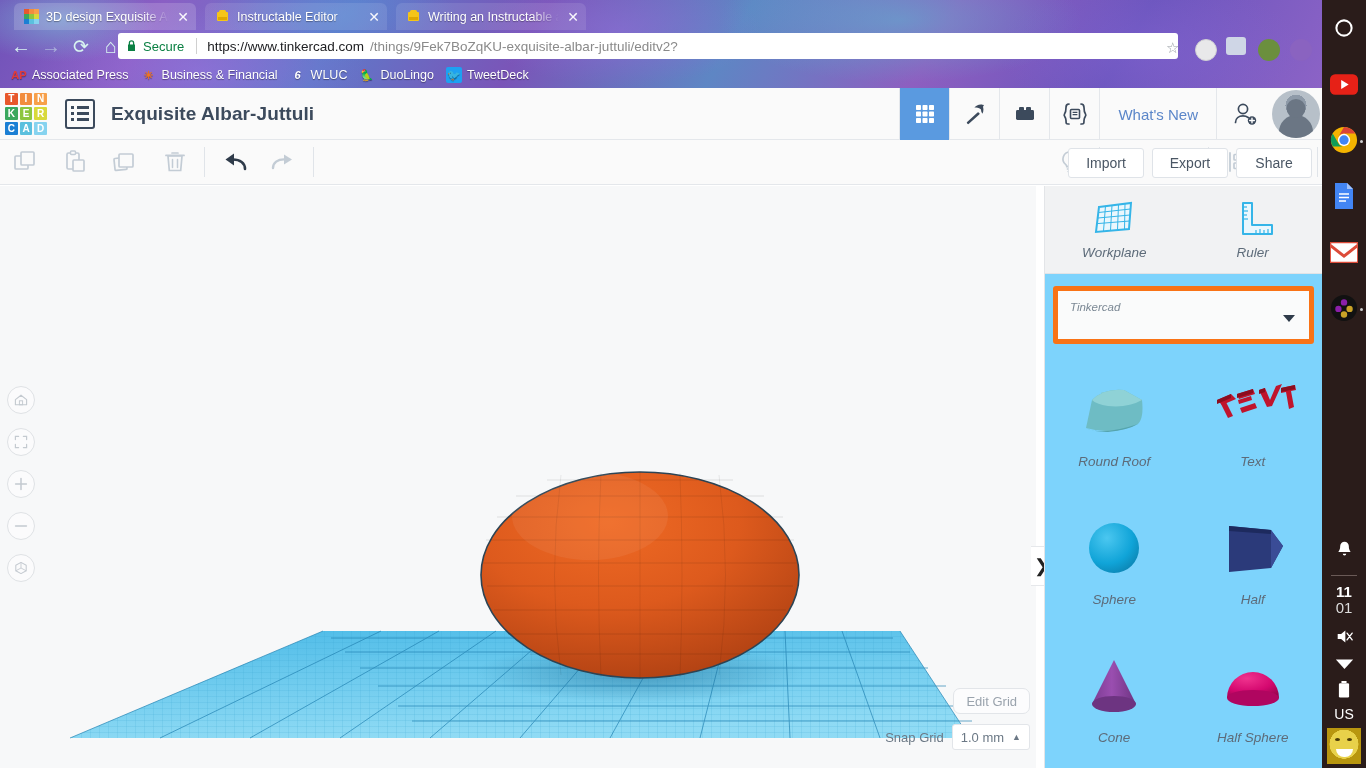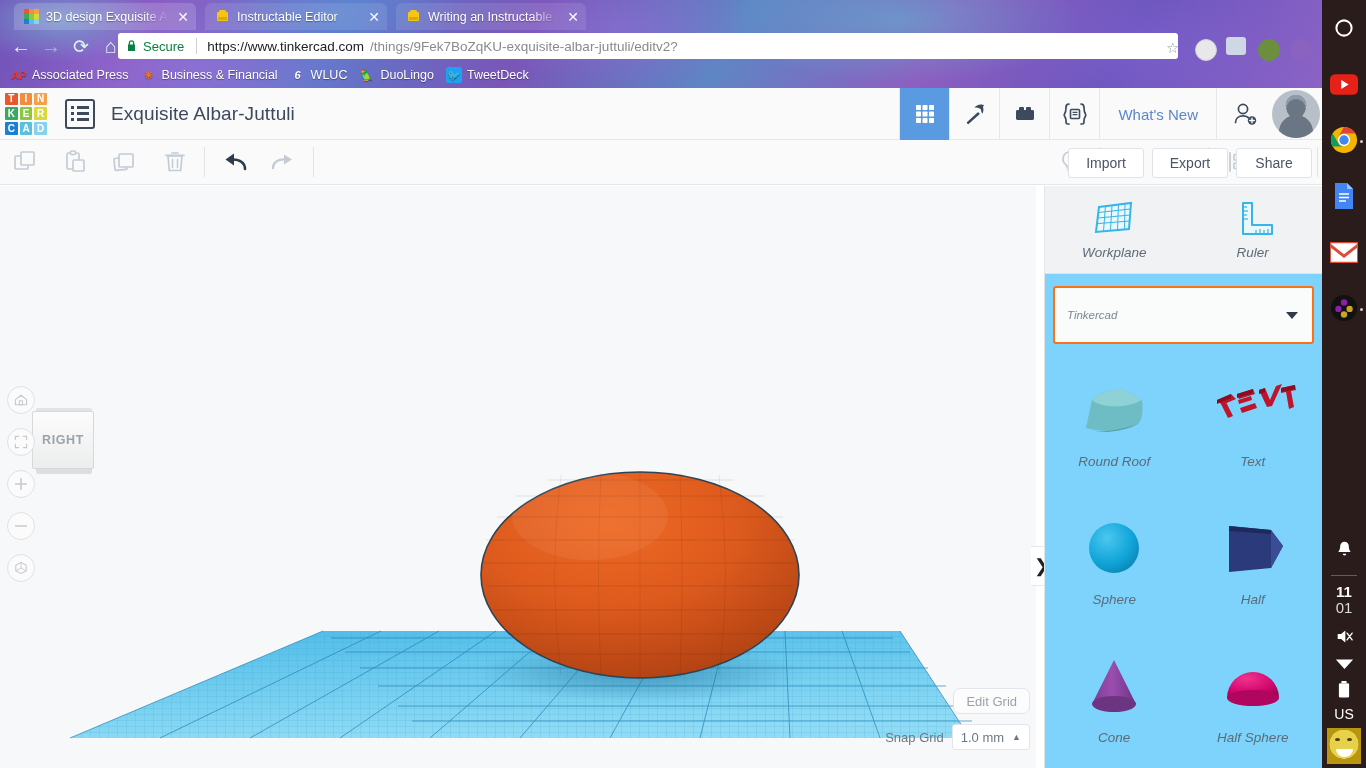--- a/index.html
+++ b/index.html
@@ -64,21 +64,21 @@
   
   #tc { position: absolute; left: 0; top: 88px; width: 1322px; height: 680px; background: #ffffff; }
 
   #tcheader { position: relative; height: 52px; background: #fafafa; border-bottom: 1px solid #e4e7eb; display: flex; align-items: center; }
   #logo { width: 46px; height: 46px; margin-left: 3px; display: grid; grid-template-columns: repeat(3,1fr); grid-template-rows: repeat(3,1fr); gap: 2px; padding: 2px; }
   #logo span { display: flex; align-items: center; justify-content: center; color: #fff; font-weight: bold; font-size: 10px; border-radius: 1px; font-family: "Liberation Sans", sans-serif; }
   #hamburger { width: 30px; height: 30px; margin-left: 16px; border: 2px solid #3c4a5c; border-radius: 3px; display: flex; flex-direction: column; justify-content: center; gap: 3px; padding: 0 4px; }
   .hrow { display: flex; align-items: center; gap: 3px; }
   .hrow b { width: 3px; height: 3px; background: #3c4a5c; display: block; }
   .hrow u { flex: 1; height: 3px; background: #3c4a5c; display: block; text-decoration: none; }
-  #projtitle { margin-left: 16px; font-size: 19px; font-weight: normal; color: #3c4a5c; letter-spacing: .1px; }
+  #projtitle { margin-left: 16px; font-size: 19px; font-weight: bold; color: #3c4a5c; letter-spacing: .1px; }
 
   #headright { position: absolute; right: 0; top: 0; height: 52px; display: flex; align-items: stretch; }
   .hbtn { width: 50px; display: flex; align-items: center; justify-content: center; border-left: 1px solid #e4e7eb; color: #3c4a5c; }
   .hbtn.active { background: #5a9ae0; color: #fff; }
   #whatsnew { display: flex; align-items: center; padding: 0 18px; border-left: 1px solid #e4e7eb; color: #5b86c9; font-size: 15px; }
   #avatar { width: 48px; height: 48px; border-radius: 50%; background: radial-gradient(circle at 50% 32%, #8e9aa8 0 26%, #b7c0c9 26% 100%); margin: 2px 2px 2px 0; overflow: hidden; position: relative; }
   #avatar::after { content:""; position:absolute; left:50%; top:52%; transform:translateX(-50%); width:34px; height:34px; border-radius:18px 18px 0 0; background:#6b7684; }
   #avatar::before { content:""; position:absolute; left:50%; top:18%; transform:translateX(-50%); width:19px; height:19px; border-radius:50%; background:#6b7684; z-index:2; }
 
   #tctoolbar { position: relative; height: 45px; background: #fafafa; border-bottom: 1px solid #e4e7eb; display: flex; align-items: center; }
@@ -108,21 +108,21 @@
   #snapbox { height: 26px; padding: 0 8px; border: 1px solid #e2e5e9; border-radius: 3px; background: #fff; color: #6b7885; font-size: 13px; display: flex; align-items: center; gap: 8px; }
 
   #panelarrow { position: absolute; left: 1031px; top: 458px; width: 22px; height: 40px; background: #fff; border: 1px solid #e6e8eb; border-left: none; display: flex; align-items: center; justify-content: center; font-size: 18px; color: #222; }
   #panelrail { position: absolute; left: 1036px; top: 98px; width: 8px; height: 582px; background: #fff; }
 
   
   #shapespanel { position: absolute; left: 1044px; top: 98px; width: 278px; height: 582px; background: #7dd3fc; border-left: 1px solid #e3e5e8; overflow: hidden; font-style: italic; }
   #wprow { display: flex; height: 88px; background: #f1f2f3; border-bottom: 1px solid #e1e3e6; }
   .wpitem { flex: 1; display: flex; flex-direction: column; align-items: center; justify-content: center; gap: 6px; }
   .wpitem span { font-size: 13.5px; color: #5d6b79; }
-  #catbox { margin: 12px 8px 0 8px; height: 58px; background: #fafbfb; border: 2px solid #f97316; border-radius: 3px; padding: 21px 12px; position: relative; }
+  #catbox { margin: 12px 8px 0 8px; height: 58px; background: #fafbfb; border: 5px solid #f97316; border-radius: 3px; padding: 10px 12px; position: relative; }
   #catbox .small { font-size: 11.5px; color: #7b8894; }
   #catbox .big { font-size: 17px; color: #2f3b4a; margin-top: 2px; }
   #catbox .caret { position: absolute; right: 14px; top: 24px; width: 0; height: 0; border-left: 6px solid transparent; border-right: 6px solid transparent; border-top: 7px solid #2f3b4a; }
 
   #shapegrid { margin-top: 12px; display: grid; grid-template-columns: 1fr 1fr; row-gap: 0; }
   .shapecell { height: 138px; display: flex; flex-direction: column; align-items: center; justify-content: flex-start; padding-top: 14px; }
   .shapecell .thumb { width: 92px; height: 80px; display: flex; align-items: center; justify-content: center; }
   .shapecell .cap { font-size: 13.5px; color: #5d6b79; margin-top: 4px; }
 
   
@@ -473,25 +473,20 @@
               <path d="M601 287 Q596 389 601 491"></path>
             <path d="M680 287 Q684 389 680 491"></path>
               <path d="M719 289 Q732 389 719 489"></path>
             <path d="M640 286 v206"></path>
           </g>
           <ellipse cx="590" cy="330" rx="78" ry="44" fill="#fff" opacity="0.06"></ellipse>
         </g>
       </svg>
 
       
-      <div id="viewcube">
-        <div class="top"></div>
-        <div class="face">RIGHT</div>
-        <div class="bot"></div>
-      </div>
 
       
       <div class="vcirc" style="top:200px;">
         <svg viewBox="0 0 20 20" width="16" height="16">
             <path d="M3 9.5 10 4l7 5.5V16H3z" stroke="#c4cad0" stroke-width="1.4" fill="none" stroke-linejoin="round"></path>
             <rect x="8" y="11" width="4" height="5" stroke="#c4cad0" stroke-width="1.2" fill="none"></rect>
           </svg>
       </div>
       <div class="vcirc" style="top:242px;">
         <svg viewBox="0 0 20 20" width="16" height="16">

